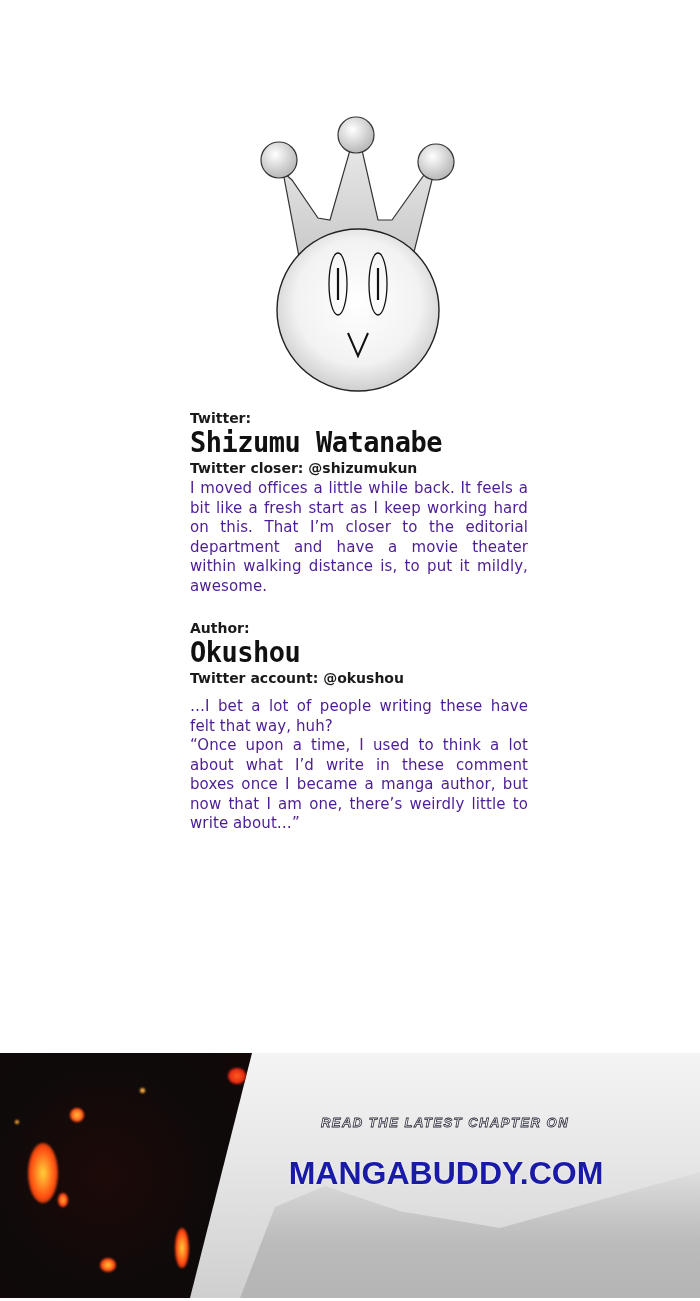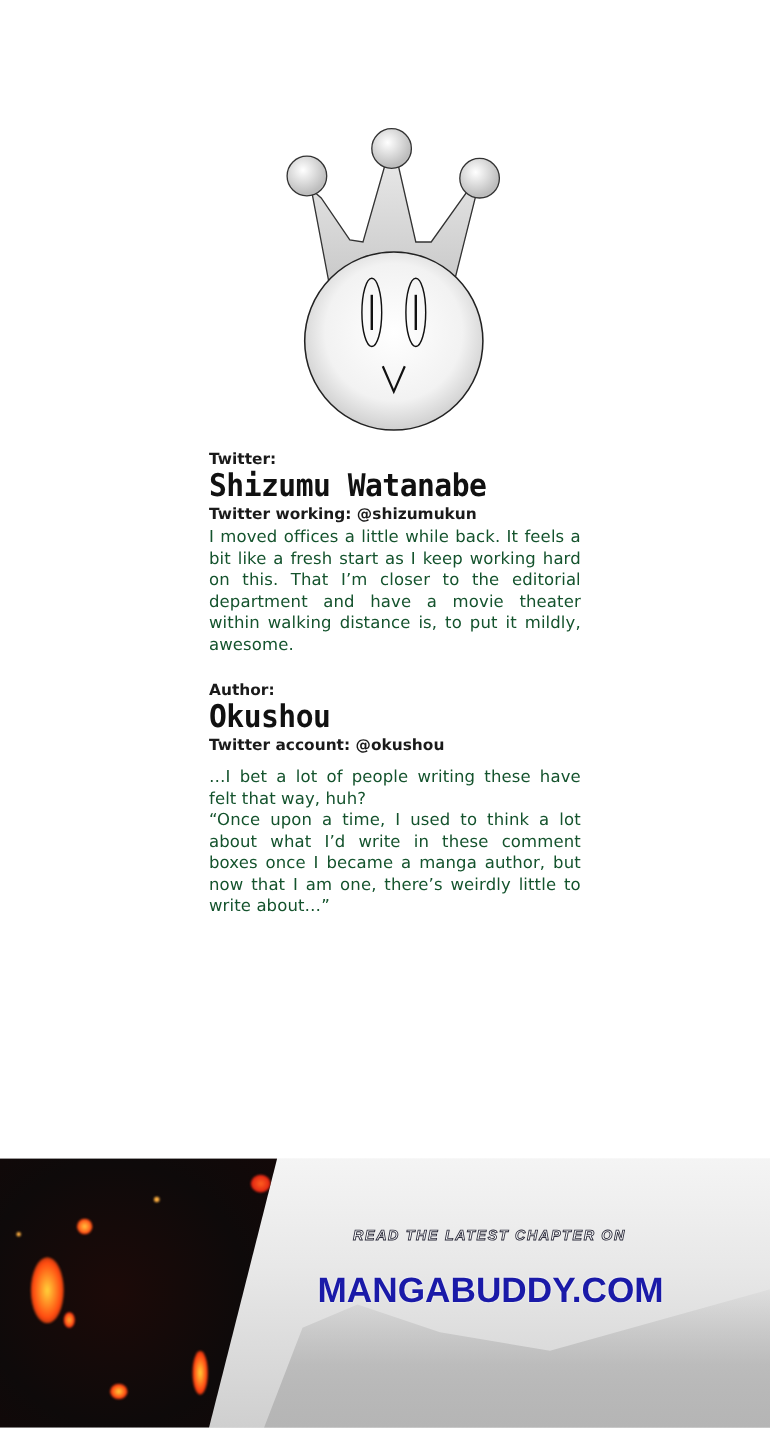--- a/index.html
+++ b/index.html
@@ -15,21 +15,21 @@
     .role { font-weight: bold; font-size: 14px; line-height: 17px; margin: 0; }
     .name {
       font-family: "DejaVu Sans Mono", monospace; font-weight: bold;
       font-size: 27px; line-height: 30px; letter-spacing: -0.5px;
       margin: 0 0 2px 0; transform: scaleY(1.05); transform-origin: left top;
       color: #111;
     }
     .twitter { font-weight: bold; font-size: 14px; line-height: 18px; margin: 0 0 2px 0; }
     .body-text {
       font-size: 15px; line-height: 19.5px; text-align: justify; margin: 0;
-      color: #14532d; letter-spacing: 0.1px;
+      color: #4c1d95; letter-spacing: 0.1px;
     }
     .body-text.spaced { margin-top: 10px; }
     .banner {
       position: absolute; left: 0; top: 1053px; width: 700px; height: 245px; overflow: hidden;
       background: linear-gradient(180deg, #f4f4f4 0%, #e8e8e8 40%, #cfcfcf 100%);
     }
     .banner-dark {
       position: absolute; left: 0; top: 0; width: 260px; height: 245px;
       background: radial-gradient(circle at 40% 50%, #1c0a08 0%, #0e0a0a 60%, #130808 100%);
       clip-path: polygon(0 0, 252px 0, 190px 245px, 0 245px);
@@ -84,21 +84,21 @@
     <ellipse cx="378" cy="284" rx="9" ry="31" fill="none" stroke="#111" stroke-width="1.3"></ellipse>
     <line x1="338" y1="268" x2="338" y2="300" stroke="#111" stroke-width="2.2"></line>
     <line x1="378" y1="268" x2="378" y2="300" stroke="#111" stroke-width="2.2"></line>
     <path d="M 348 333 L 358 356 L 368 333" fill="none" stroke="#111" stroke-width="2"></path>
   </svg>
 </div>
 
 <section class="credits credit-artist">
   <p class="role">Twitter:</p>
   <p class="name">Shizumu Watanabe</p>
-  <p class="twitter">Twitter working: @shizumukun</p>
+  <p class="twitter">Twitter closer: @shizumukun</p>
   <p class="body-text">I moved offices a little while back. It feels a bit like a fresh start as I keep working hard on this. That I’m closer to the editorial department and have a movie theater within walking distance is, to put it mildly, awesome.</p>
 </section>
 
 <section class="credits credit-author">
   <p class="role">Author:</p>
   <p class="name">Okushou</p>
   <p class="twitter">Twitter account: @okushou</p>
   <p class="body-text spaced">…I bet a lot of people writing these have felt that way, huh?</p>
   <p class="body-text">“Once upon a time, I used to think a lot about what I’d write in these comment boxes once I became a manga author, but now that I am one, there’s weirdly little to write about…”</p>
 </section>

